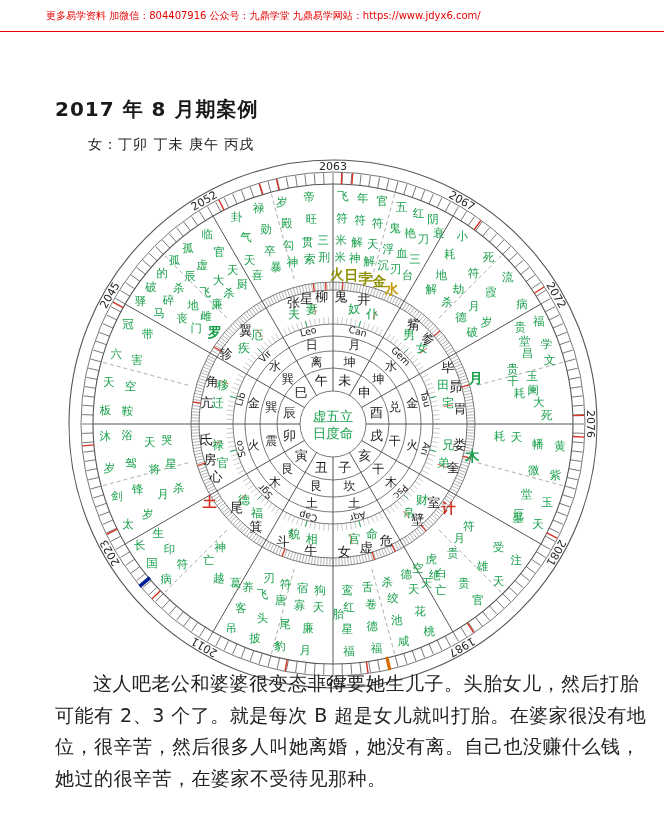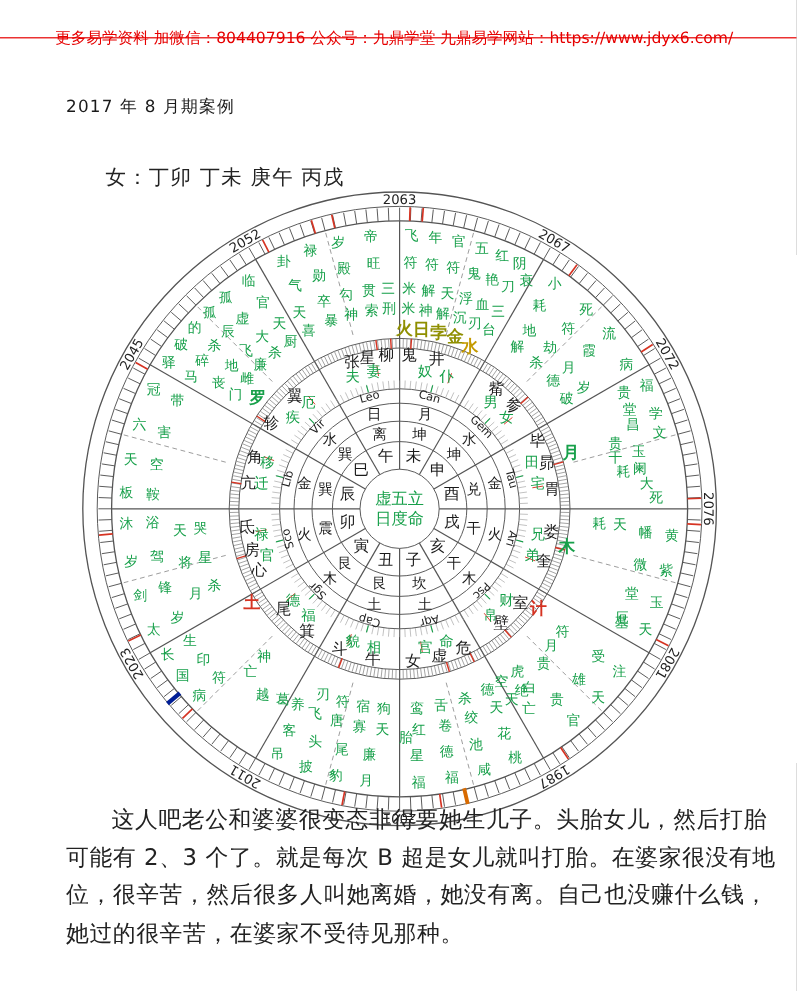--- a/index.html
+++ b/index.html
@@ -1,21 +1,21 @@
 <!DOCTYPE html>
 <html><head>
 <meta charset="utf-8">
 <style>
   html,body{margin:0;padding:0;background:#9e9e9e;}
   .page{position:relative;width:664px;height:826px;background:#ffffff;margin:0 auto;
         font-family:"DejaVu Sans","Liberation Sans",sans-serif;overflow:hidden;}
-  .hdr{position:absolute;left:46px;top:23px;font-size:13px;color:#e60000;white-space:nowrap;}
+  .hdr{position:absolute;left:46px;top:9px;font-size:10px;color:#e60000;white-space:nowrap;}
   .hdr-rule{position:absolute;left:0;top:31px;width:664px;border-top:1.5px solid #e60000;}
-  .title{position:absolute;left:55px;top:80px;font-size:14px;font-weight:normal;color:#1a1a1a;letter-spacing:1px;}
-  .subject{position:absolute;left:88px;top:136px;font-size:17px;color:#222;letter-spacing:1px;}
+  .title{position:absolute;left:55px;top:96px;font-size:20px;font-weight:bold;color:#1a1a1a;letter-spacing:1px;}
+  .subject{position:absolute;left:88px;top:136px;font-size:14px;color:#222;letter-spacing:1px;}
   .chart-wrap{position:absolute;left:61px;top:152px;width:544px;height:544px;}
   .bodytext{position:absolute;left:55px;top:668px;width:597px;font-size:19px;color:#222;
             line-height:31.5px;letter-spacing:0.5px;}
   .bodytext p{margin:0;text-indent:2em;}
   svg text{user-select:none;}
 </style>
 </head>
 <body>
 <div class="page">
 

